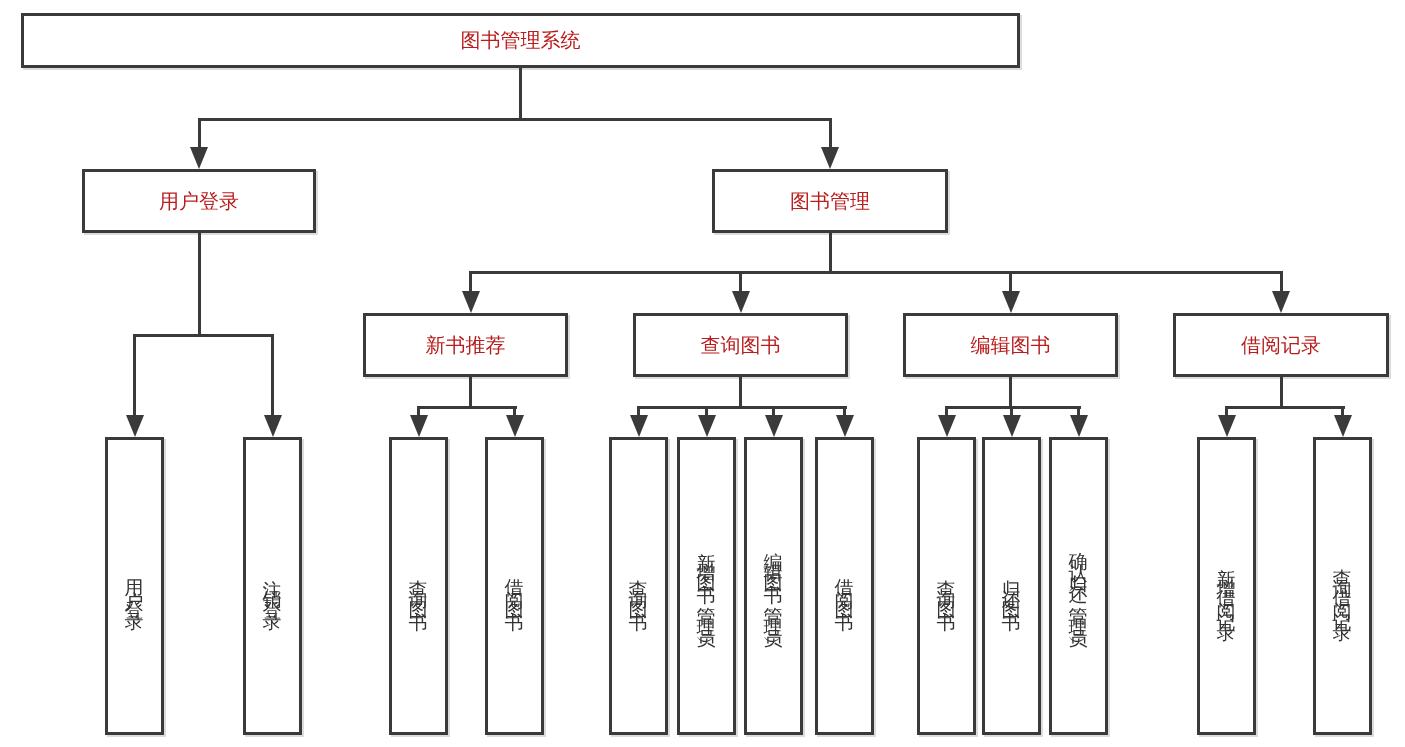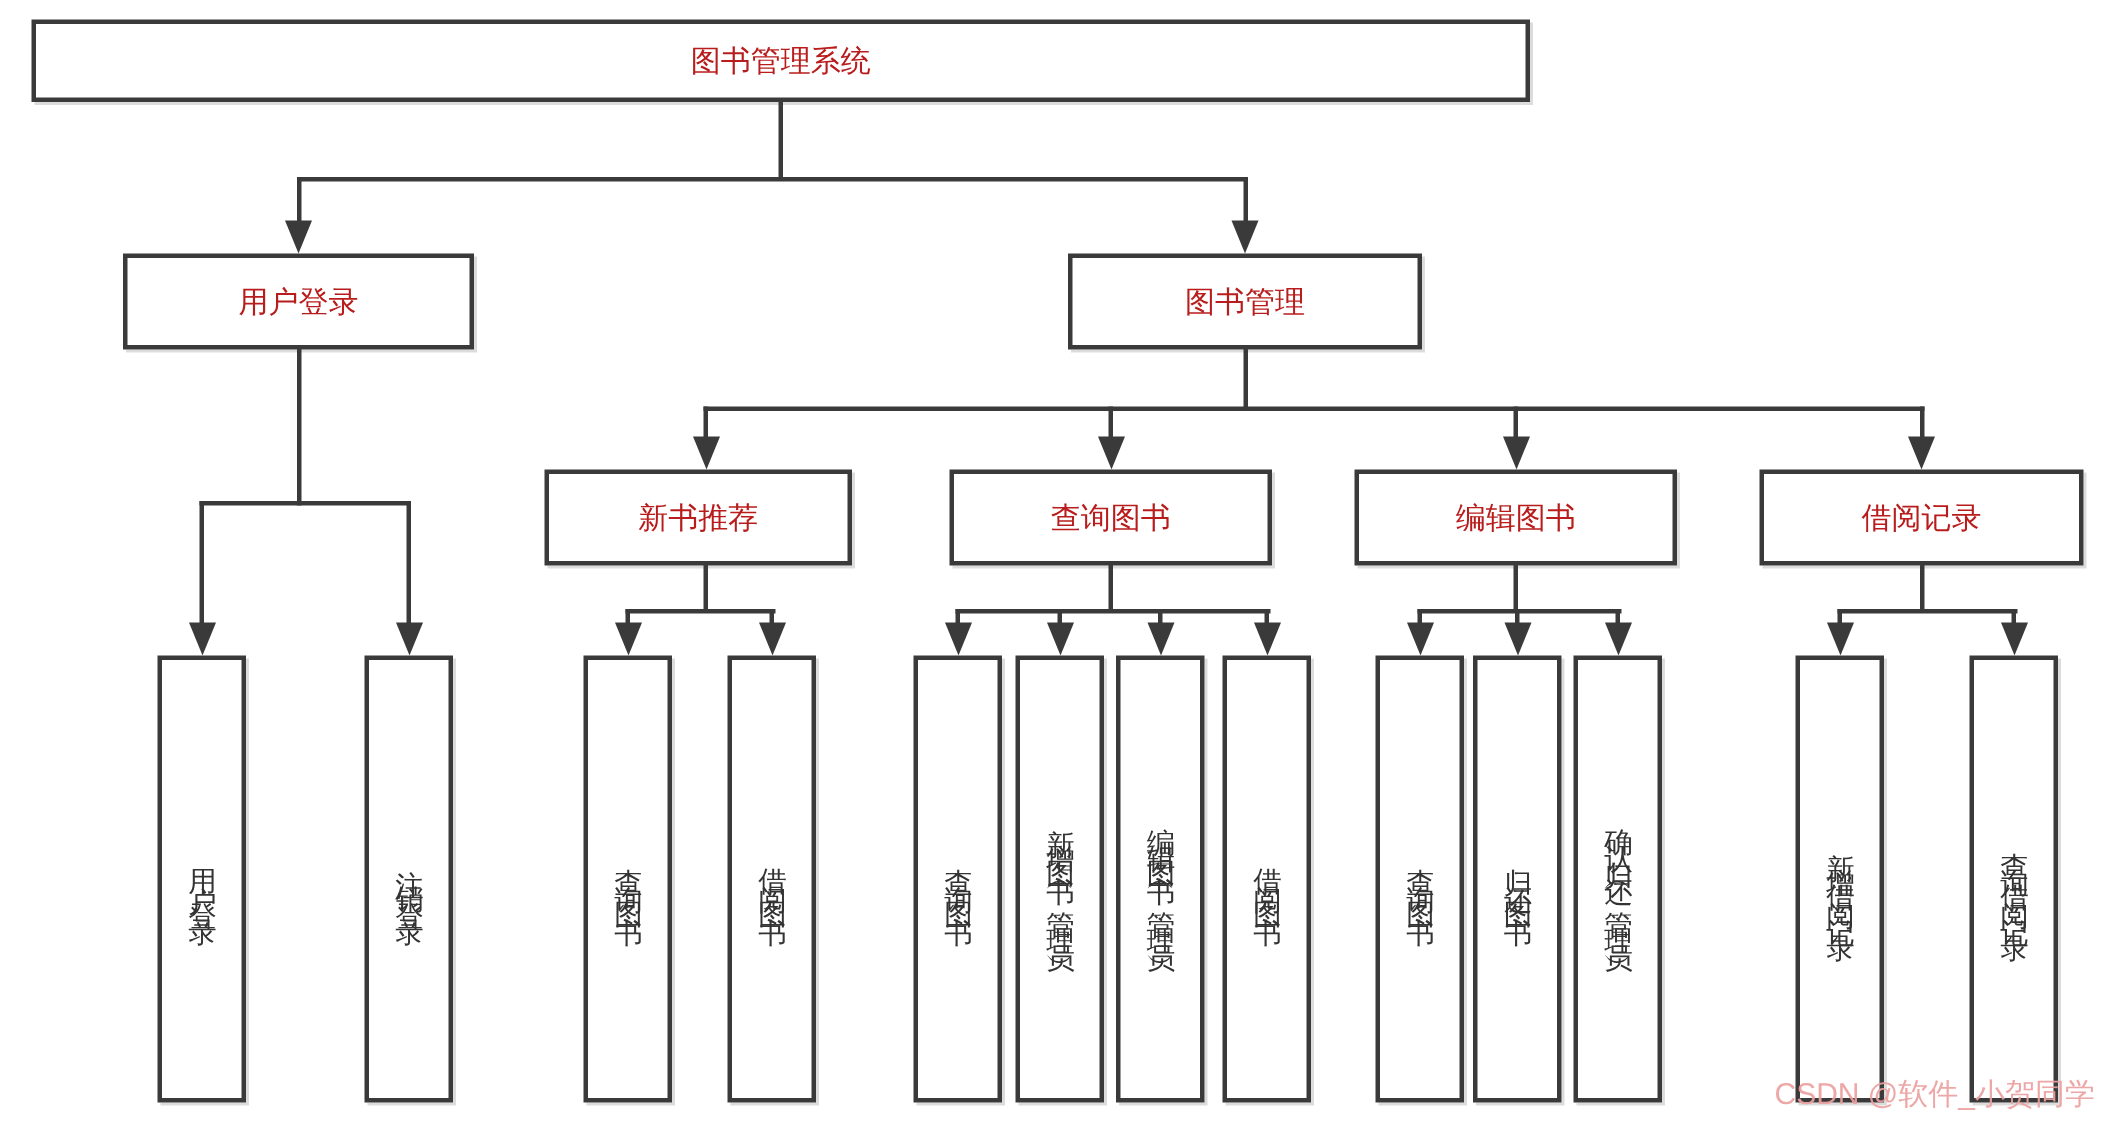--- a/index.html
+++ b/index.html
@@ -199,15 +199,14 @@
   <div class="vline" style="left:1077px; top:406px; height:12px;"></div>
   <div class="arr" style="left:1070px; top:415px;"></div>
 
   <div class="vline" style="left:1280px; top:375px; height:33px;"></div>
   <div class="hline" style="left:1225px; top:406px; width:120px;"></div>
   <div class="vline" style="left:1225px; top:406px; height:12px;"></div>
   <div class="arr" style="left:1218px; top:415px;"></div>
   <div class="vline" style="left:1341px; top:406px; height:12px;"></div>
   <div class="arr" style="left:1334px; top:415px;"></div>
 
-  <div class="watermark">CSDN @软件_小贺同学</div>
 
 </div>
 
 </body></html>

